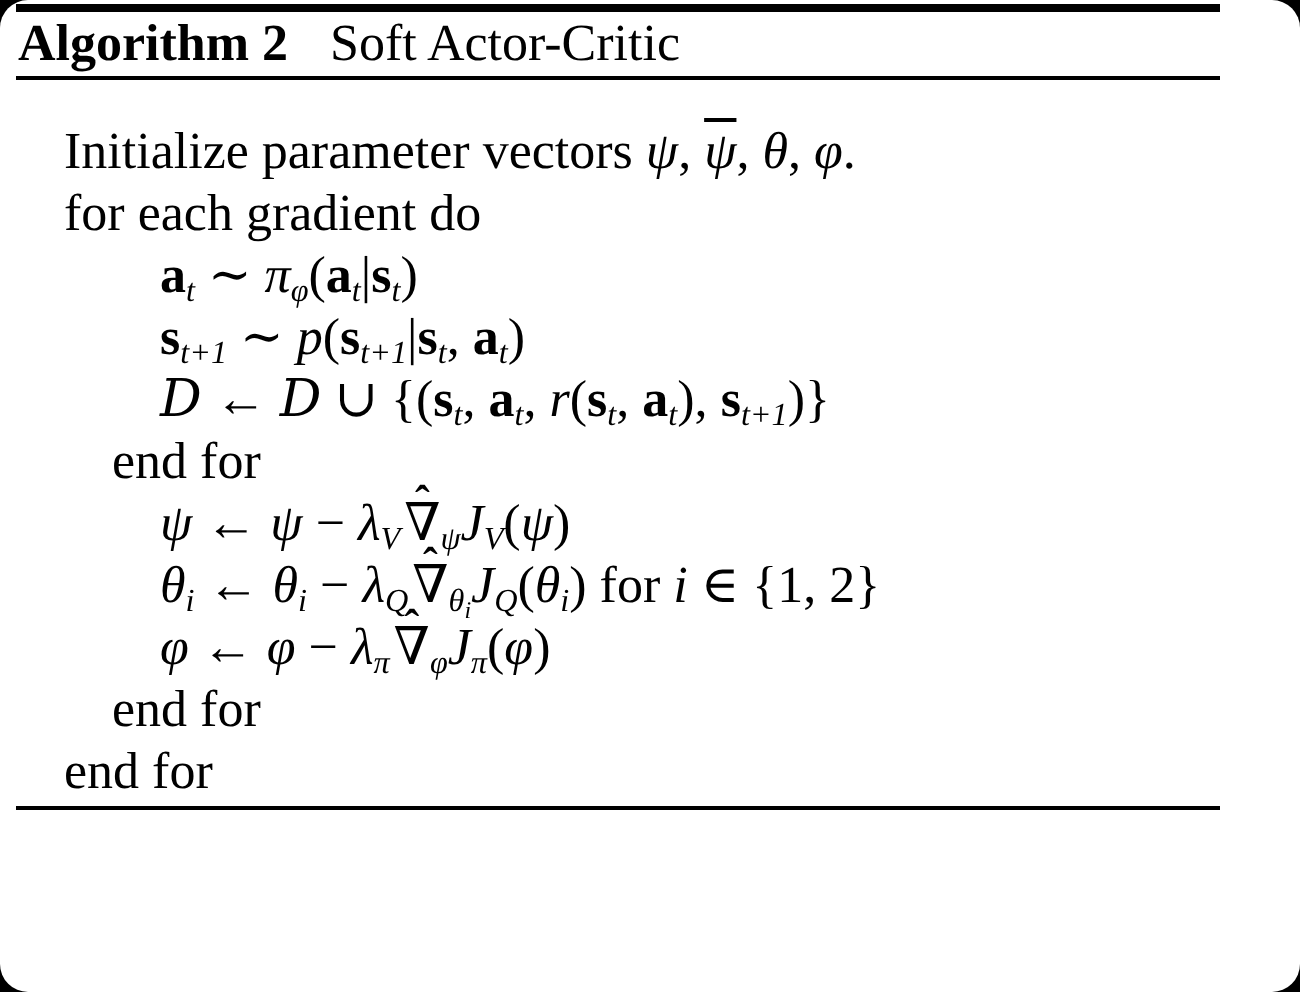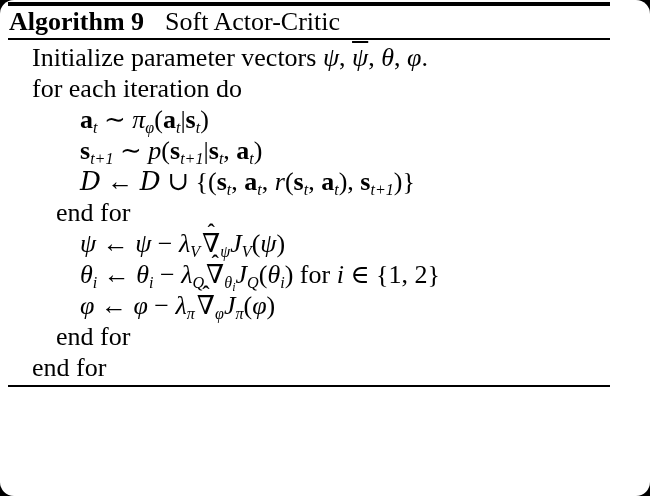--- a/index.html
+++ b/index.html
@@ -30,21 +30,21 @@
     height: 32px;
     line-height: 32px;
     padding-left: 9px;
     font-size: 26px;
     white-space: nowrap;
   }
   .algo-title .title-label { font-weight: bold; }
   .algo-title .title-rest  { margin-left: 21px; }
 
   .algo-body {
-    padding-top: 2px;
+    padding-top: 20px;
     font-size: 26px;
   }
   .algo-line {
     height: 31px;
     line-height: 31px;
     white-space: nowrap;
   }
   .indent-0 { padding-left: 32px; }
   .indent-1 { padding-left: 56px; }
   .indent-2 { padding-left: 80px; }
@@ -68,26 +68,26 @@
     font-size: 0.85em;
     font-weight: bold;
   }
 </style>
 </head>
 <body>
 
 <div class="page">
   <div class="rule rule-top"></div>
   <div class="algo-title">
-    <span class="title-label">Algorithm 9</span><span class="title-rest">Soft Actor-Critic</span>
+    <span class="title-label">Algorithm 2</span><span class="title-rest">Soft Actor-Critic</span>
   </div>
   <div class="rule rule-mid"></div>
   <div class="algo-body">
       <div class="algo-line indent-0"><span class="seg-r">Initialize parameter vectors </span><span class="seg-i">ψ</span><span class="seg-r">, </span><span class="seg-bar">ψ</span><span class="seg-r">, </span><span class="seg-i">θ</span><span class="seg-r">, </span><span class="seg-i">φ</span><span class="seg-r">.</span></div>
-      <div class="algo-line indent-0"><span class="seg-k">for</span><span class="seg-r"> each iteration </span><span class="seg-k">do</span></div>
+      <div class="algo-line indent-0"><span class="seg-k">for</span><span class="seg-r"> each gradient </span><span class="seg-k">do</span></div>
       <div class="algo-line indent-2"><span class="seg-b">a</span><span class="seg-s">t</span><span class="seg-r"> ∼ </span><span class="seg-i">π</span><span class="seg-s">φ</span><span class="seg-r">(</span><span class="seg-b">a</span><span class="seg-s">t</span><span class="seg-r">|</span><span class="seg-b">s</span><span class="seg-s">t</span><span class="seg-r">)</span></div>
       <div class="algo-line indent-2"><span class="seg-b">s</span><span class="seg-s">t+1</span><span class="seg-r"> ∼ </span><span class="seg-i">p</span><span class="seg-r">(</span><span class="seg-b">s</span><span class="seg-s">t+1</span><span class="seg-r">|</span><span class="seg-b">s</span><span class="seg-s">t</span><span class="seg-r">, </span><span class="seg-b">a</span><span class="seg-s">t</span><span class="seg-r">)</span></div>
       <div class="algo-line indent-2"><span class="seg-c">D</span><span class="seg-r"> ← </span><span class="seg-c">D</span><span class="seg-r"> ∪ {(</span><span class="seg-b">s</span><span class="seg-s">t</span><span class="seg-r">, </span><span class="seg-b">a</span><span class="seg-s">t</span><span class="seg-r">, </span><span class="seg-i">r</span><span class="seg-r">(</span><span class="seg-b">s</span><span class="seg-s">t</span><span class="seg-r">, </span><span class="seg-b">a</span><span class="seg-s">t</span><span class="seg-r">), </span><span class="seg-b">s</span><span class="seg-s">t+1</span><span class="seg-r">)}</span></div>
       <div class="algo-line indent-1"><span class="seg-k">end for</span></div>
       <div class="algo-line indent-2"><span class="seg-i">ψ</span><span class="seg-r"> ← </span><span class="seg-i">ψ</span><span class="seg-r"> − </span><span class="seg-i">λ</span><span class="seg-s">V</span><span class="seg-hat">∇</span><span class="seg-s">ψ</span><span class="seg-i">J</span><span class="seg-s">V</span><span class="seg-r">(</span><span class="seg-i">ψ</span><span class="seg-r">)</span></div>
       <div class="algo-line indent-2"><span class="seg-i">θ</span><span class="seg-s">i</span><span class="seg-r"> ← </span><span class="seg-i">θ</span><span class="seg-s">i</span><span class="seg-r"> − </span><span class="seg-i">λ</span><span class="seg-s">Q</span><span class="seg-hat">∇</span><span class="seg-s">θ</span><span class="seg-ss">i</span><span class="seg-i">J</span><span class="seg-s">Q</span><span class="seg-r">(</span><span class="seg-i">θ</span><span class="seg-s">i</span><span class="seg-r">) for </span><span class="seg-i">i</span><span class="seg-r"> ∈ {1, 2}</span></div>
       <div class="algo-line indent-2"><span class="seg-i">φ</span><span class="seg-r"> ← </span><span class="seg-i">φ</span><span class="seg-r"> − </span><span class="seg-i">λ</span><span class="seg-s">π</span><span class="seg-hat">∇</span><span class="seg-s">φ</span><span class="seg-i">J</span><span class="seg-s">π</span><span class="seg-r">(</span><span class="seg-i">φ</span><span class="seg-r">)</span></div>
       <div class="algo-line indent-1"><span class="seg-k">end for</span></div>
       <div class="algo-line indent-0"><span class="seg-k">end for</span></div>
     </div>

